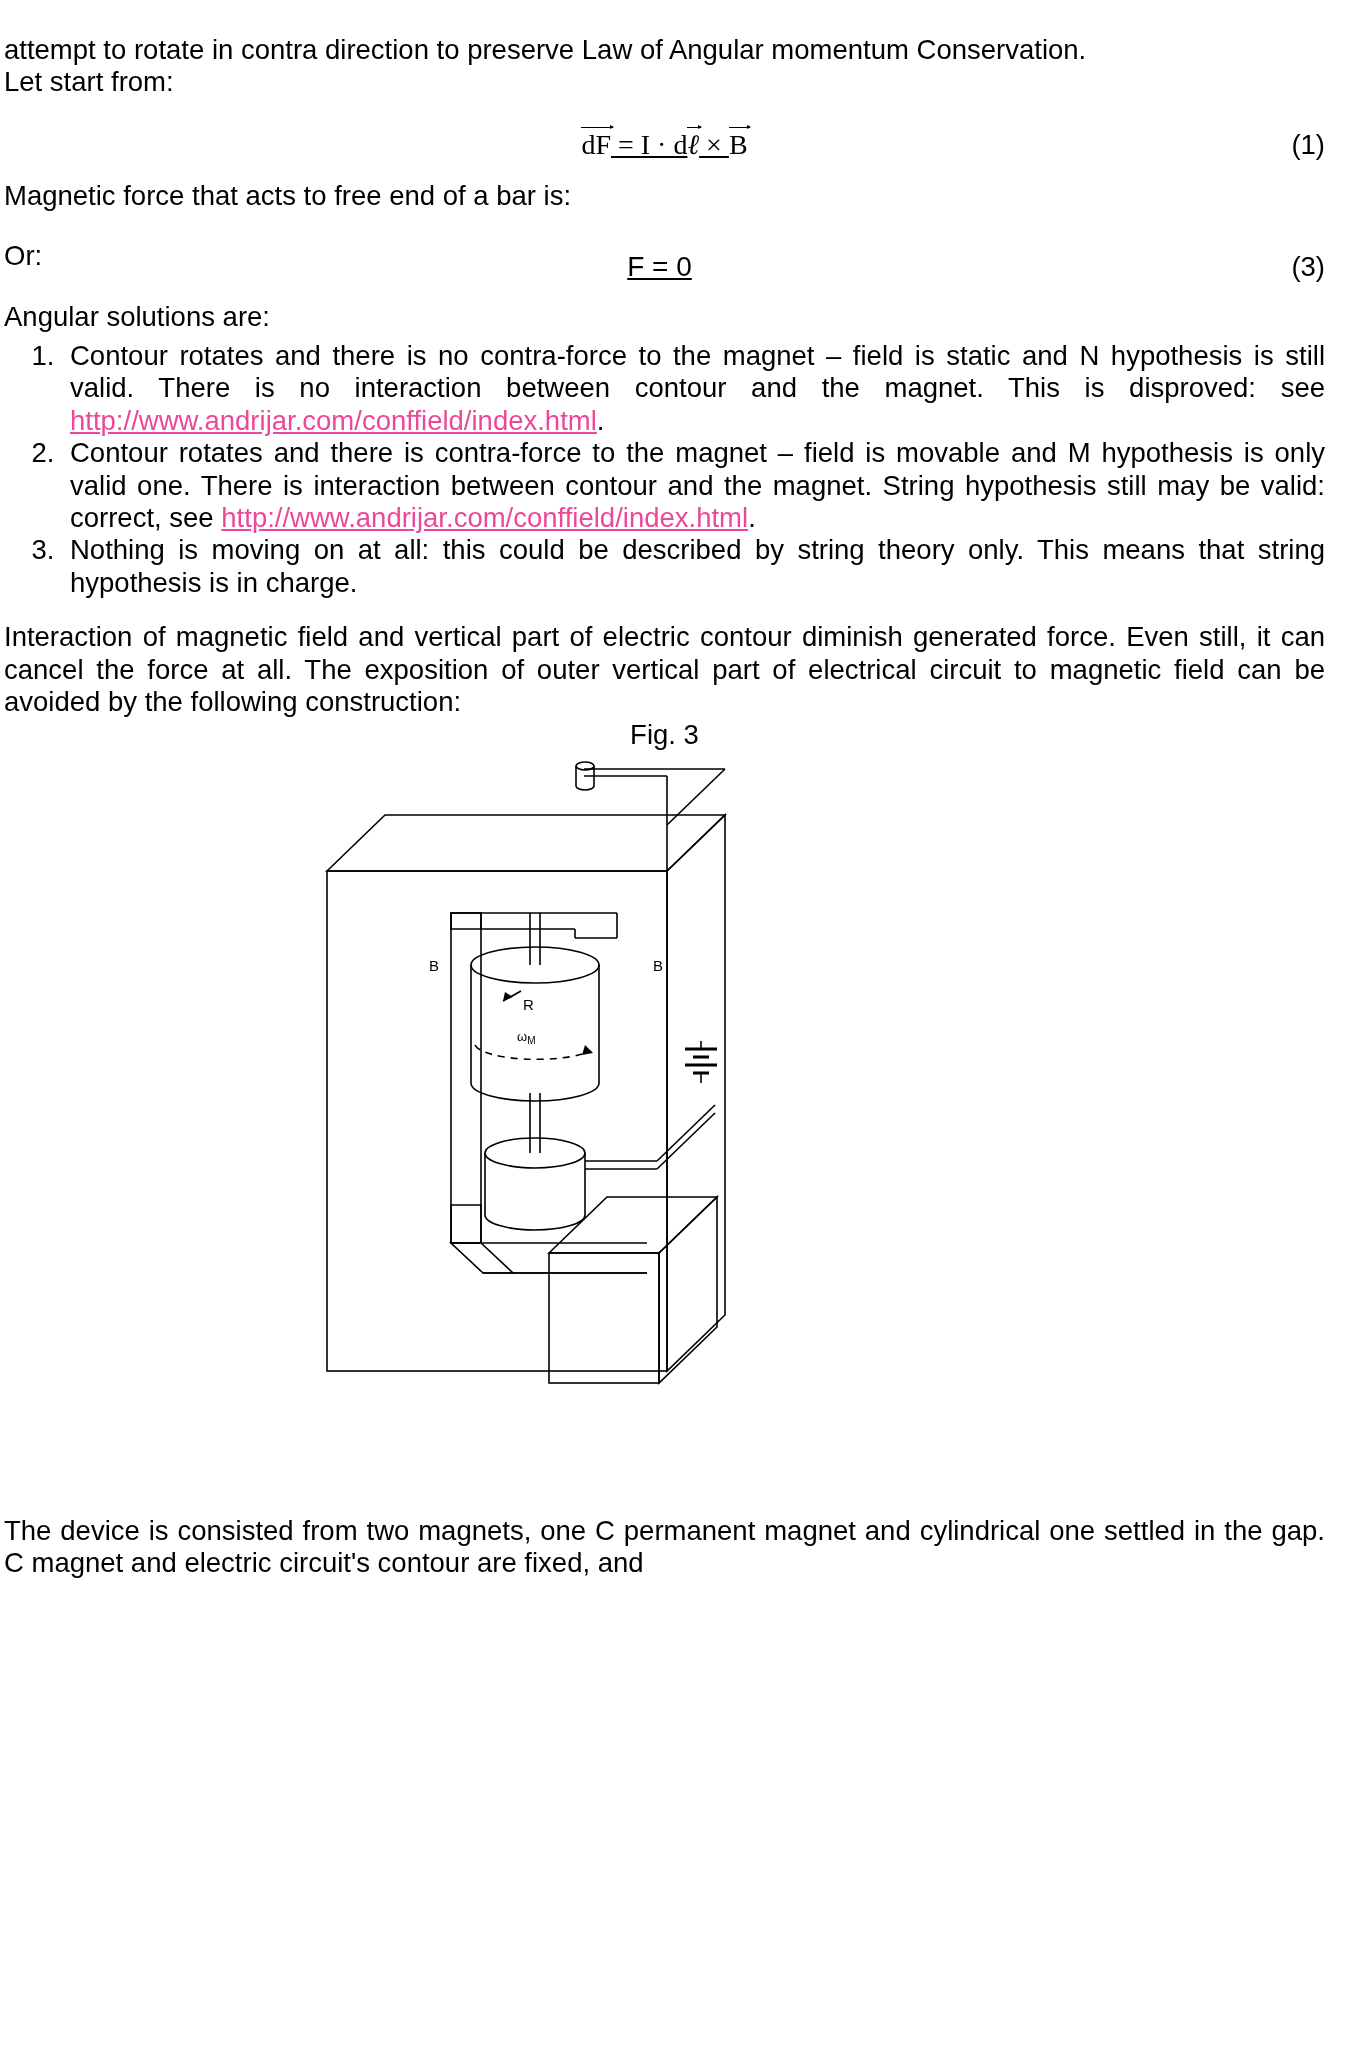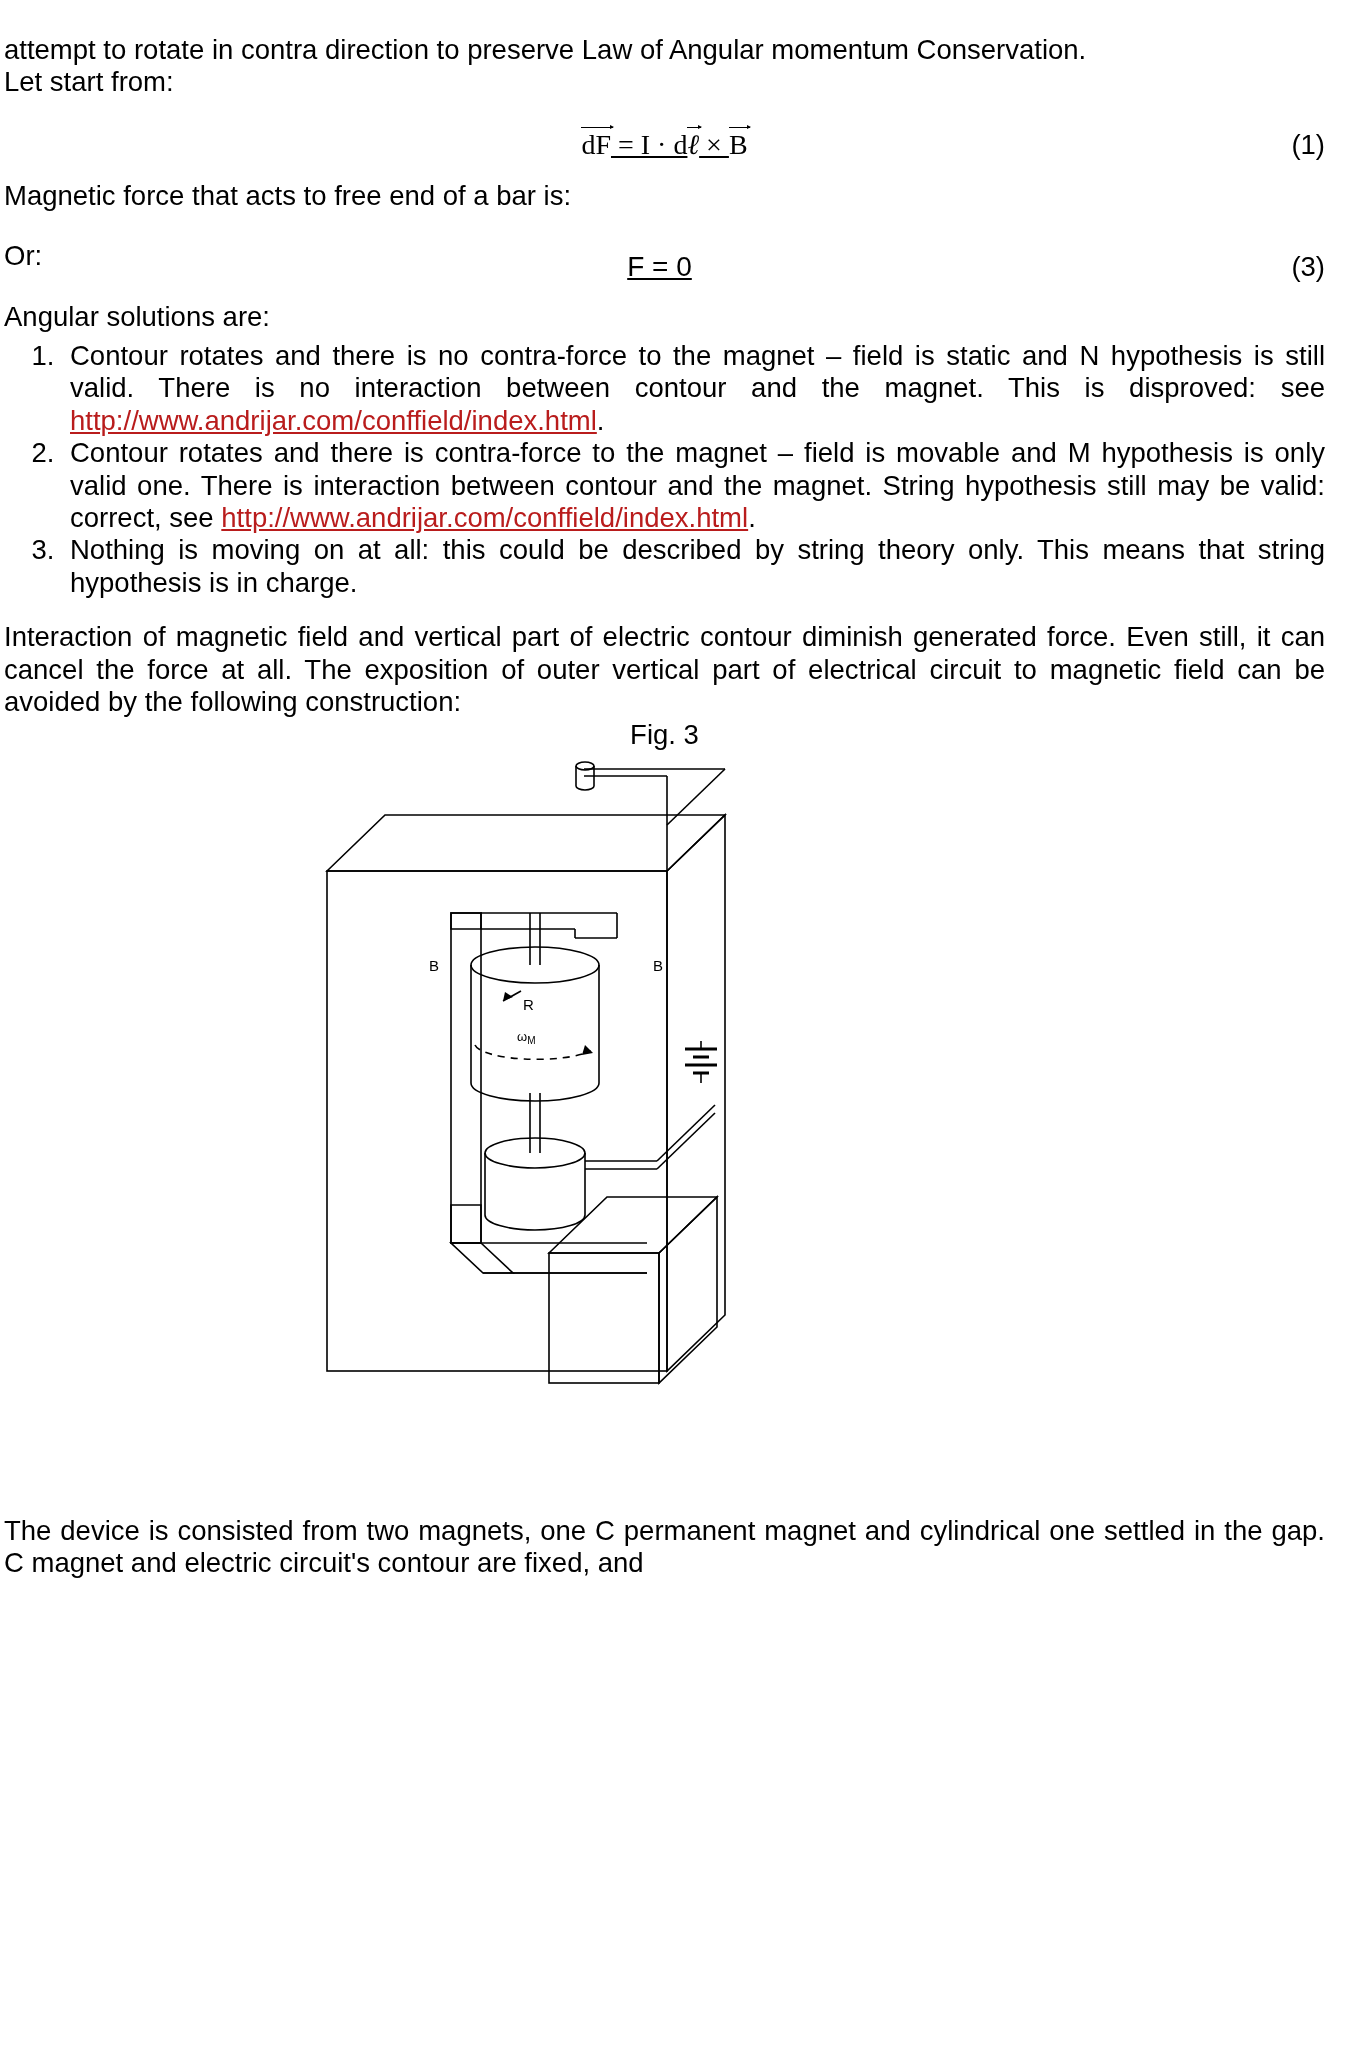--- a/index.html
+++ b/index.html
@@ -79,21 +79,21 @@
     padding-left: 58px;
     font-size: 27.5px;
     line-height: 1.18;
     text-align: justify;
   }
   ol.solutions li {
     margin-bottom: 0px;
     padding-left: 8px;
   }
   a.link {
-    color: #b91c1c;
+    color: #ec4899;
     text-decoration: underline;
   }
   .spacer-sm { height: 22px; }
   .spacer-md { height: 30px; }
 
   .figlabel {
     text-align: center;
     font-size: 27.5px;
     margin: 0 8px 0 4px;
   }

